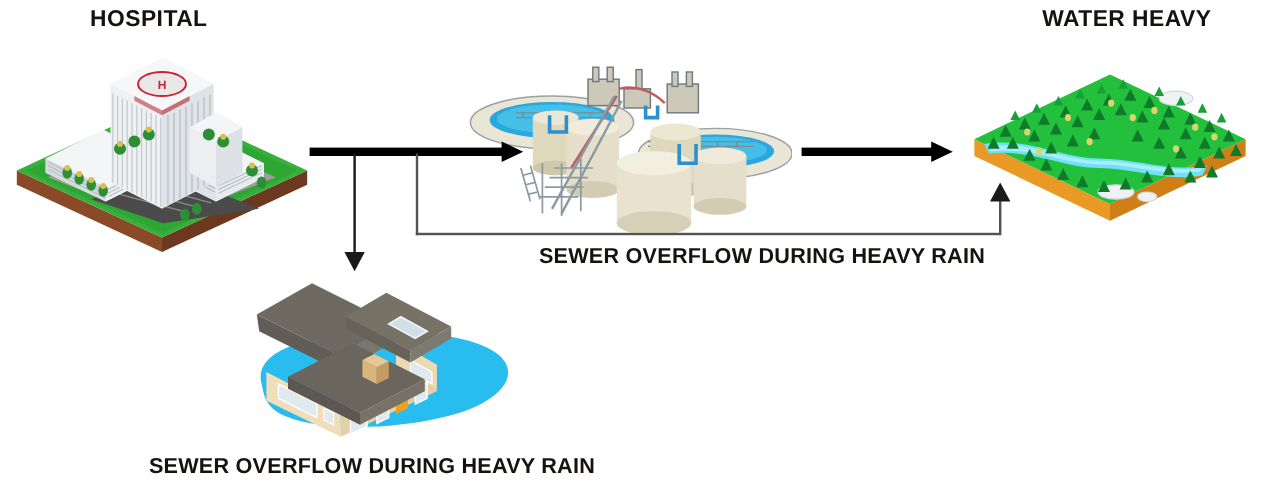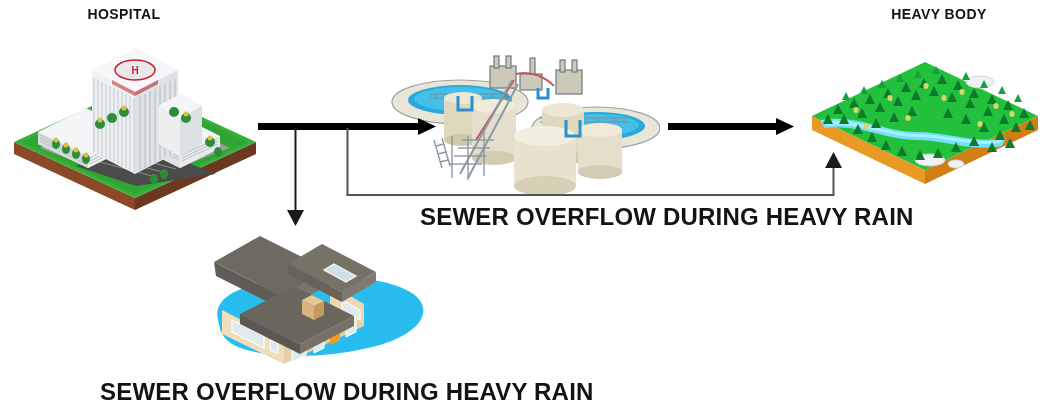--- a/index.html
+++ b/index.html
@@ -4,39 +4,39 @@
 <style>
   html,body{margin:0;padding:0;background:#fff;}
   body{
     width:1058px;height:407px;position:relative;overflow:hidden;
     font-family:"Liberation Sans","DejaVu Sans",sans-serif;
     color:#1a1a1a;
   }
   .stage{position:absolute;inset:0;}
   .lbl{
     position:absolute;
-    font-size:14px;
+    font-size:19px;
     font-weight:700;
     letter-spacing:.4px;
     white-space:pre;
     color:#15120f;
     text-align:center;
   }
-  .lbl.sm{font-size:24px;font-weight:600;letter-spacing:.2px;}
+  .lbl.sm{font-size:18px;font-weight:600;letter-spacing:.2px;}
   .node{position:absolute;}
   .node svg{display:block;}
   .flowlayer{position:absolute;inset:0;pointer-events:none;}
 </style>
 </head>
 <body>
 
 <div class="stage">
 
   <div class="lbl" style="left:0px;top:6px;width:248px;">HOSPITAL</div>
-  <div class="lbl" style="left:820px;top:6px;width:238px;">HEAVY BODY</div>
+  <div class="lbl" style="left:820px;top:6px;width:238px;">WATER HEAVY</div>
 
   <div class="node" style="left:4px;top:34px;">
     <svg width="262" height="196" viewBox="0 0 262 196">
 
       <g>
         <polygon points="131,176 10,120 10,108 131,164" fill="#8a4a28"></polygon>
         <polygon points="131,176 252,120 252,108 131,164" fill="#6d3820"></polygon>
         <polygon points="131,52 252,108 131,164 10,108" fill="#35b03a"></polygon>
         <polygon points="131,56 244,108 131,160 18,108" fill="#2fa634"></polygon>
       </g>

